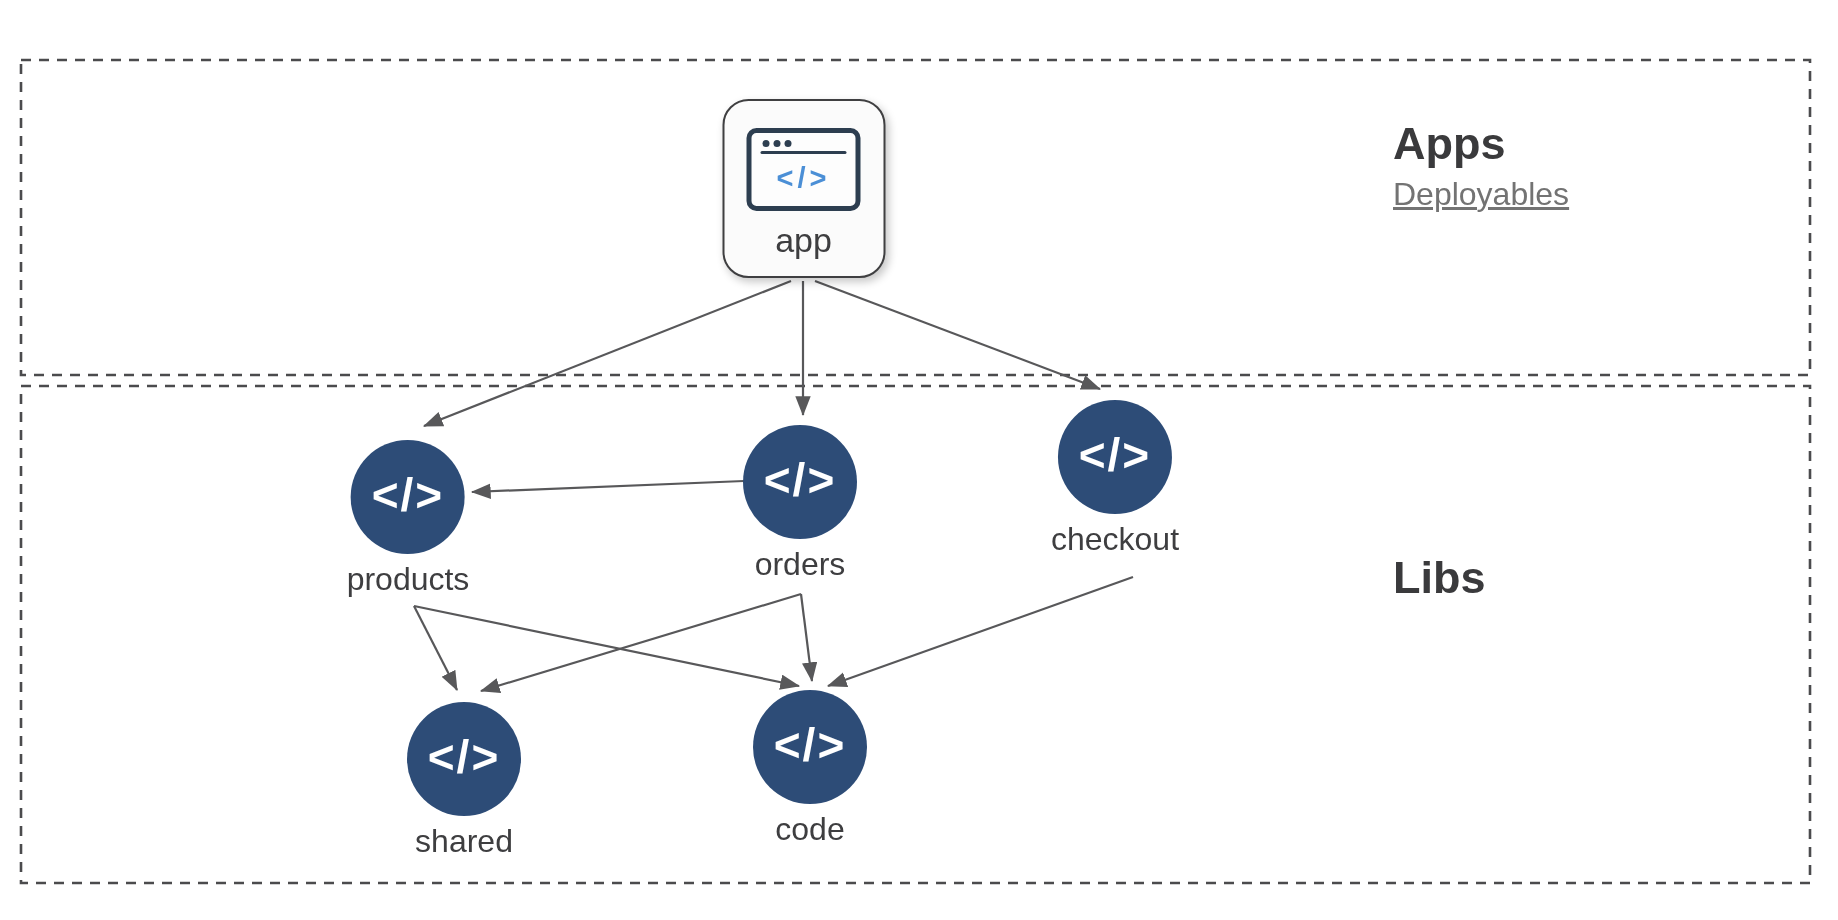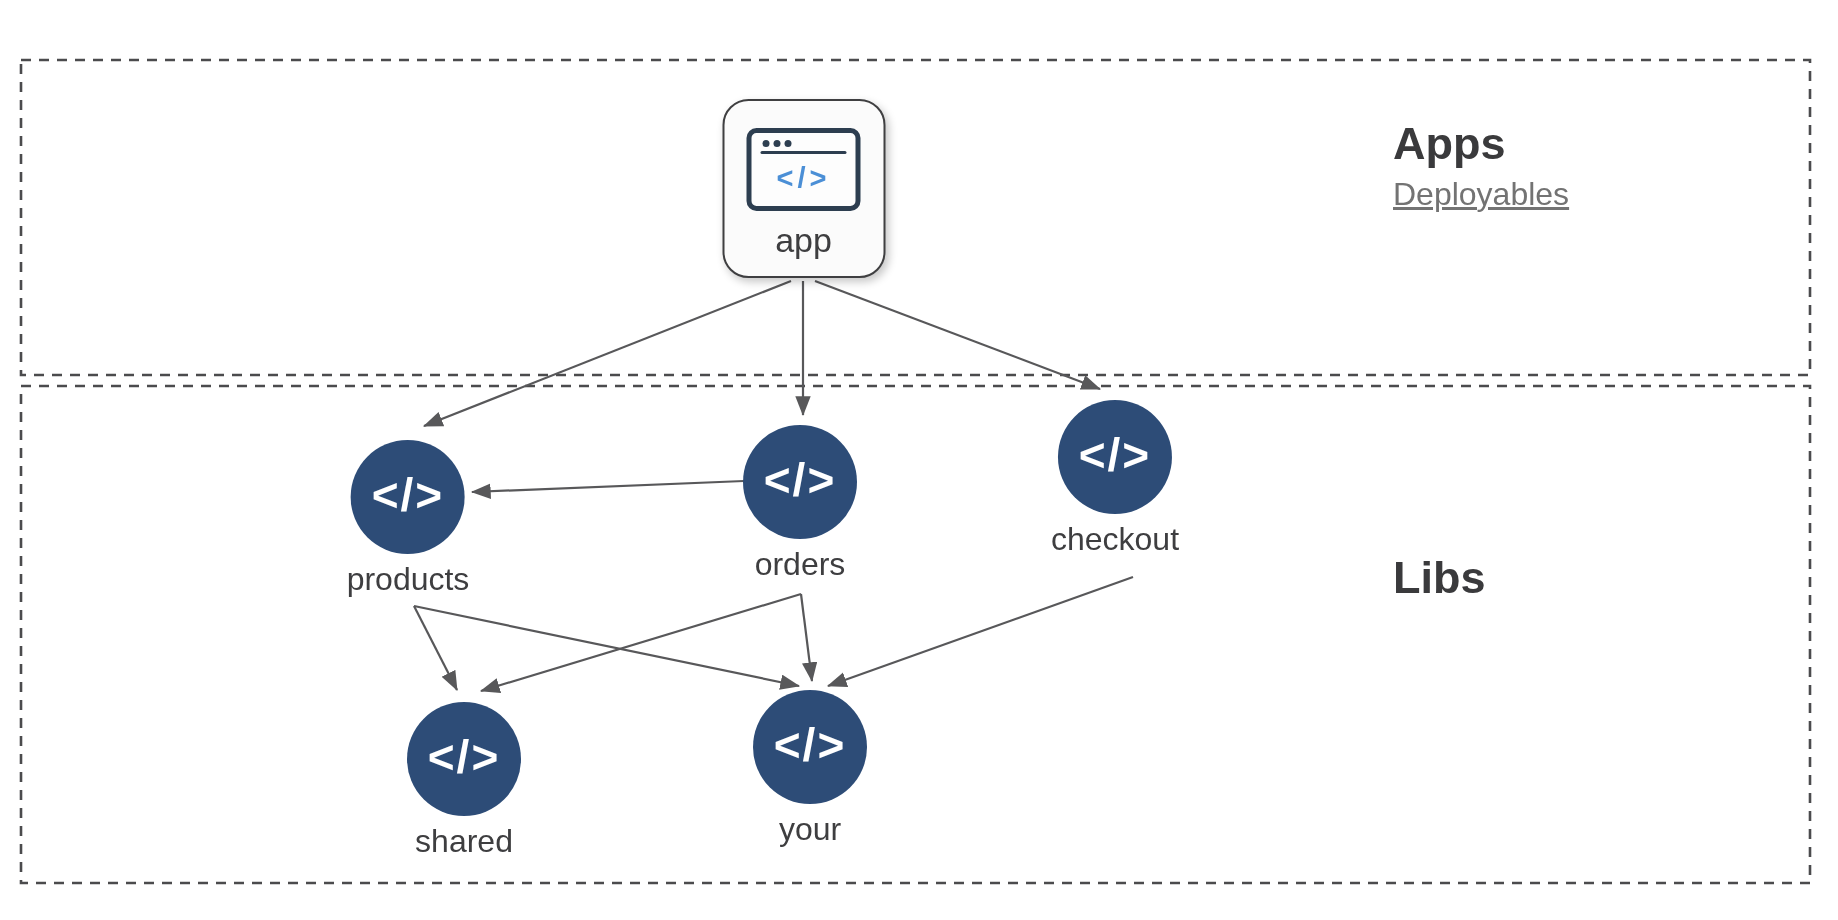--- a/index.html
+++ b/index.html
@@ -197,16 +197,16 @@
     <div class="circle">
       <span class="glyph">&lt;/&gt;</span>
     </div>
     <div class="node-label">shared</div>
   </div>
 
   <div class="node" style="left: 810px; top: 690px;">
     <div class="circle">
       <span class="glyph">&lt;/&gt;</span>
     </div>
-    <div class="node-label">your</div>
+    <div class="node-label">code</div>
   </div>
 
 </div>
 
 </body></html>

